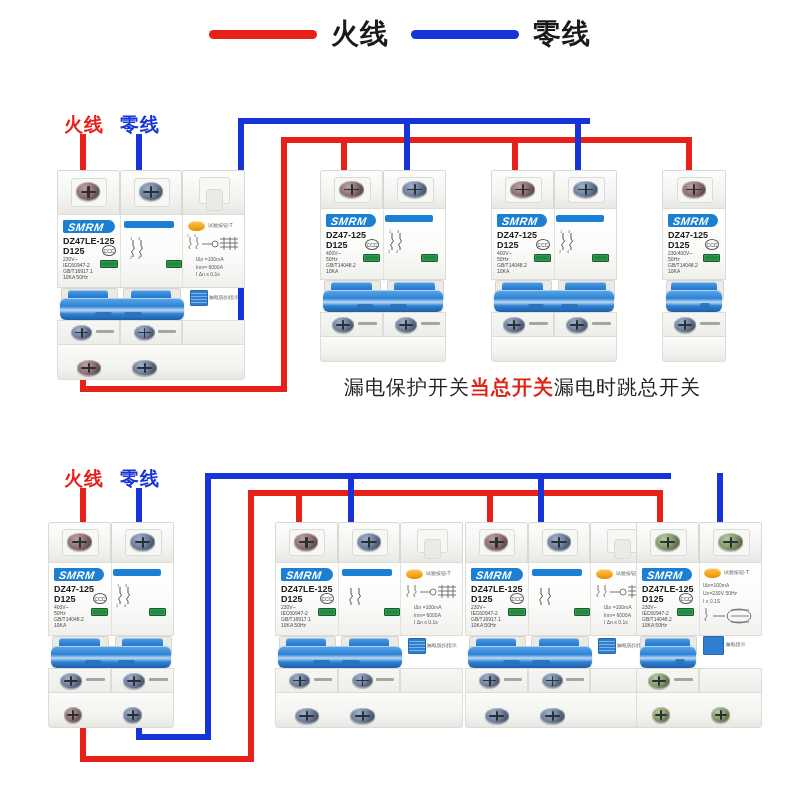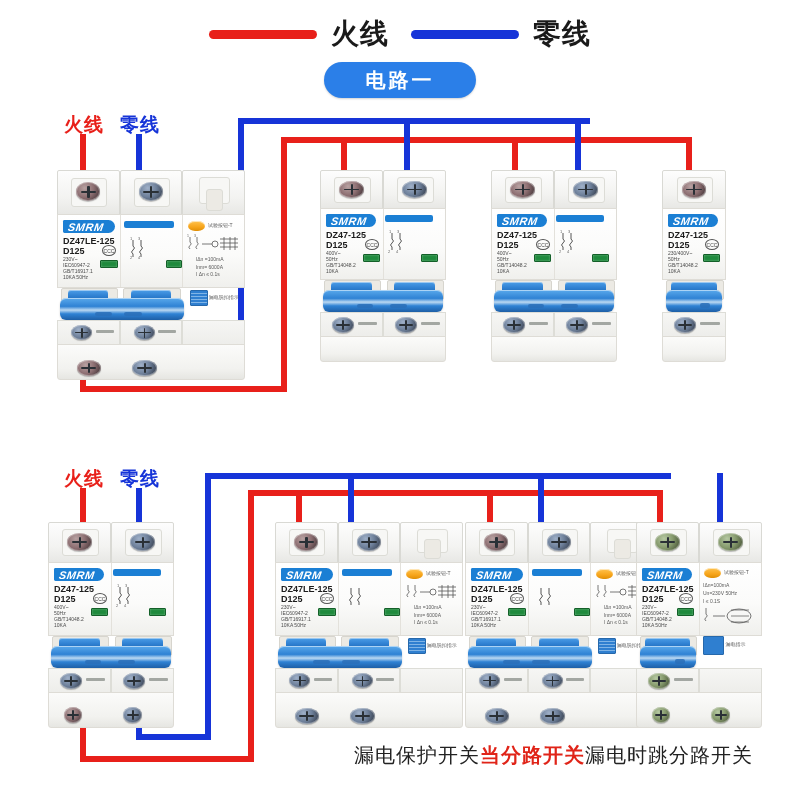--- a/index.html
+++ b/index.html
@@ -115,23 +115,20 @@
     <div class="lg-item">
       <div class="lg-swatch red"></div>
       <div class="lg-label">火线</div>
     </div>
     <div class="lg-item">
       <div class="lg-swatch blue"></div>
       <div class="lg-label">零线</div>
     </div>
   </div>
 
-  <div class="badge" style="left:324px;top:62px;">
-    <span>电路一</span>
-  </div>
 
   <div class="wlabel r" style="left:64px;top:112px;">火线</div>
   <div class="wlabel b" style="left:120px;top:112px;">零线</div>
 
   <div class="w wv red" style="left:80px;top:134px;height:46px;"></div>
   <div class="w wv blue" style="left:136px;top:134px;height:46px;"></div>
 
   <div class="w wv red" style="left:80px;top:340px;height:52px;"></div>
   <div class="w wh red" style="left:80px;top:386px;width:207px;"></div>
   <div class="w wv blue" style="left:136px;top:340px;height:38px;"></div>
@@ -417,20 +414,23 @@
     </div>
     <div class="bot-row" style="top:142px;height:26px;">
       <div class="botcell">
         <div class="screw btint" style="left:18%;top:18%;width:36%;height:64%;"></div>
         <div class="vent" style="left:60%;top:38%;width:32%;height:3px;"></div>
       </div>
     </div>
     <div class="base" style="top:166px;height:26px;"></div>
   </div>
 
+  <div class="caption" style="left:344px;top:374px;">
+    <span>漏电保护开关</span><span class="hl">当总开关</span><span>漏电时跳总开关</span>
+  </div>
 
 
   <div class="wlabel r" style="left:64px;top:466px;">火线</div>
   <div class="wlabel b" style="left:120px;top:466px;">零线</div>
 
   <div class="w wv red" style="left:80px;top:488px;height:46px;"></div>
   <div class="w wv blue" style="left:136px;top:488px;height:46px;"></div>
 
   <div class="w wv red" style="left:80px;top:692px;height:70px;"></div>
   <div class="w wh red" style="left:80px;top:756px;width:174px;"></div>
@@ -763,17 +763,14 @@
         <div class="vent" style="left:60%;top:38%;width:32%;height:3px;"></div>
       </div>
       <div class="botcell"></div>
     </div>
     <div class="base" style="top:170px;height:36px;">
       <div class="screw gtint" style="left:12%;top:40%;width:15%;height:48%;"></div>
       <div class="screw gtint" style="left:60%;top:40%;width:15%;height:48%;"></div>
     </div>
   </div>
 
-  <div class="caption" style="left:354px;top:742px;">
-    <span>漏电保护开关</span><span class="hl">当分路开关</span><span>漏电时跳分路开关</span>
-  </div>
 
 </div>
 
 </body></html>

